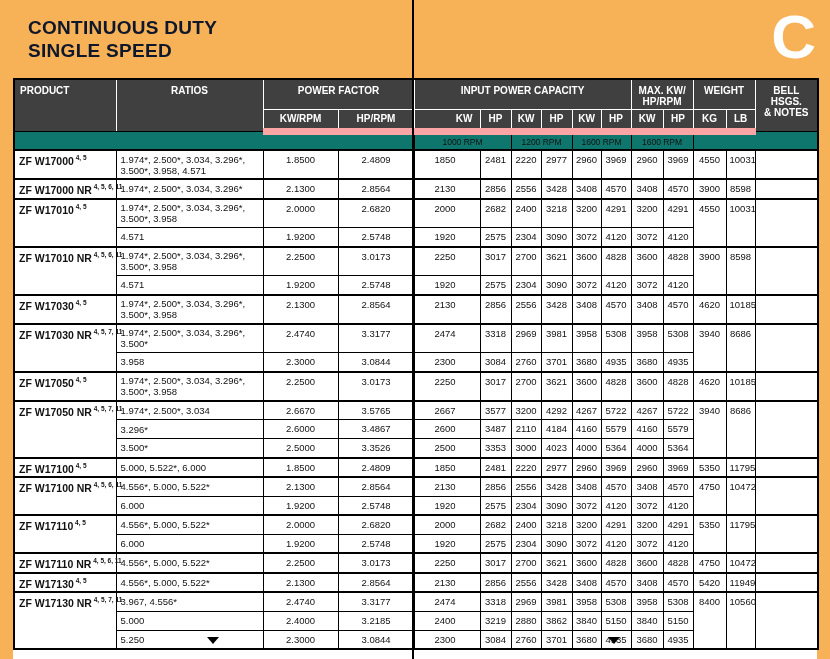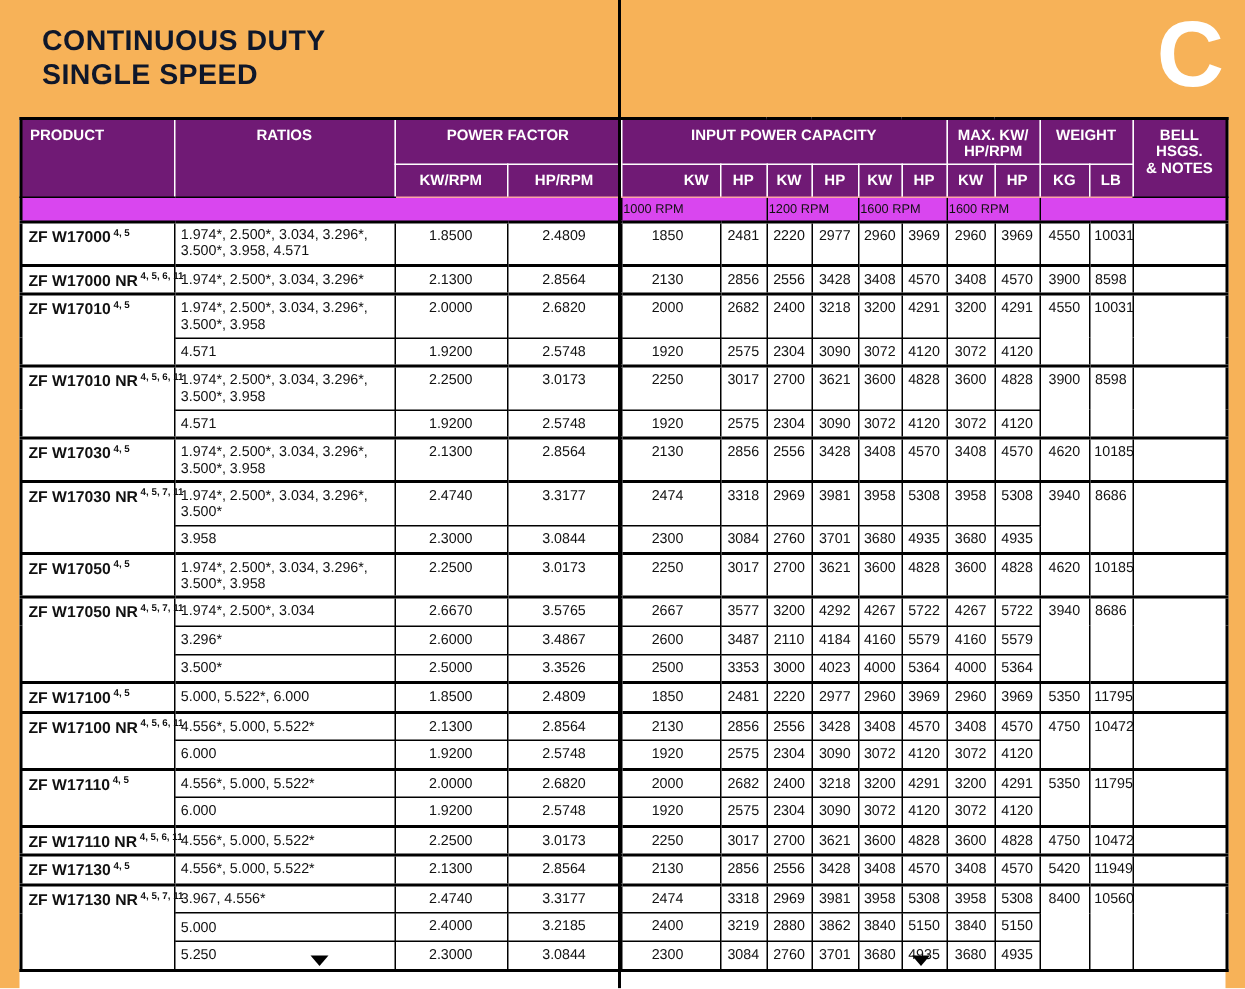--- a/index.html
+++ b/index.html
@@ -20,36 +20,36 @@
     position:absolute; right:14px; top:6px; color:#fff;
     font-size:62px; font-weight:bold; line-height:1;
   }
 
   table.spec-table {
     position:absolute; left:13px; top:78px; width:804px;
     border-collapse:collapse; table-layout:fixed; background:#fff;
     border:2px solid #000;
   }
   thead th {
-    background:#701a75; color:#fff; font-weight:bold; font-size:10px;
+    background:#404040; color:#fff; font-weight:bold; font-size:10px;
     border:1px solid #fff; padding:2px 3px; vertical-align:top; text-align:center;
     white-space:pre-line; line-height:11px;
   }
   tr.h-groups { height:28px; }
   tr.h-groups th { padding-top:5px; border-bottom:1px solid #fff; }
   tr.h-groups th[rowspan] { border-bottom:1px solid #000; }
   tr.h-sub { height:22px; }
-  tr.h-sub th { vertical-align:middle; padding-top:1px; border-bottom:1px solid #fca5a5; }
+  tr.h-sub th { vertical-align:middle; padding-top:1px; border-bottom:7px solid #fca5a5; }
   th.h-product { text-align:left; padding-left:5px; }
   th.h-kw1 { text-align:right; padding-right:7px; }
 
   tr.rpm-row { height:16px; }
   tr.rpm-row td {
-    background:#d946ef; border:1px solid #000; font-size:8.5px;
-    text-align:left; padding:1px; color:#111; line-height:12px;
+    background:#0f766e; border:1px solid #000; font-size:8.5px;
+    text-align:center; padding:1px; color:#111; line-height:12px;
   }
 
   tbody tr { height:19px; }
   tbody tr.tall { height:29px; }
   tbody td { border:1px solid #000; vertical-align:top; padding:2px 3px; color:#111; }
   tbody tr.group-start > td { border-top:2px solid #000; }
 
   td.product { font-weight:bold; font-size:10.5px; padding-left:4px; padding-top:3px; white-space:nowrap; }
   td.product sup { font-size:6.5px; font-weight:bold; }
   td.ratios { font-size:9.5px; text-align:left; padding-left:4px; vertical-align:middle; white-space:pre-line; line-height:11px; }

